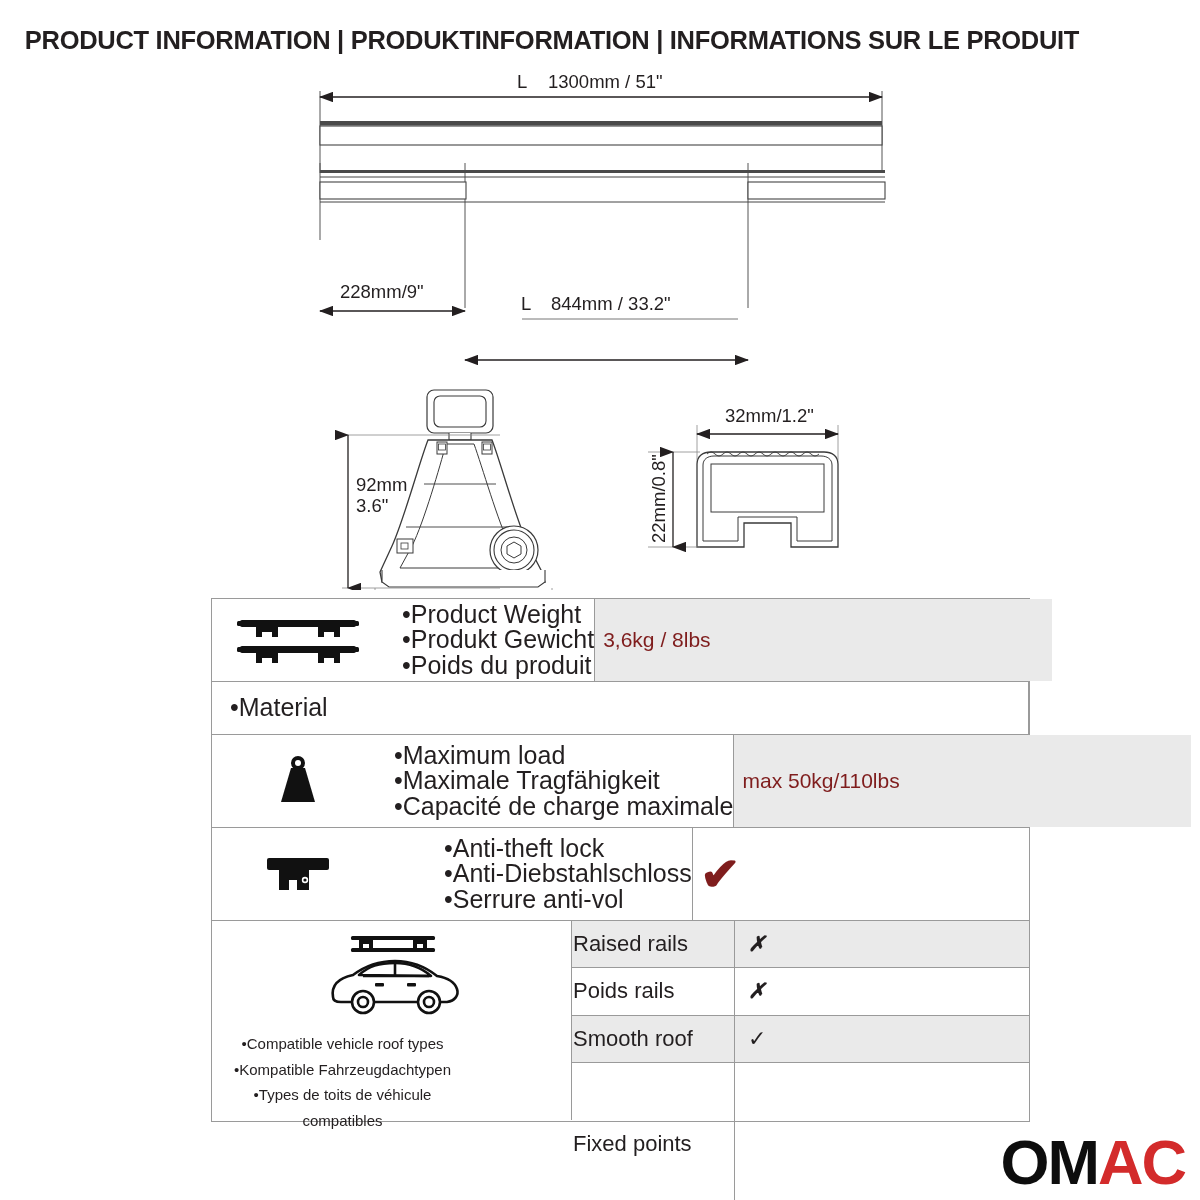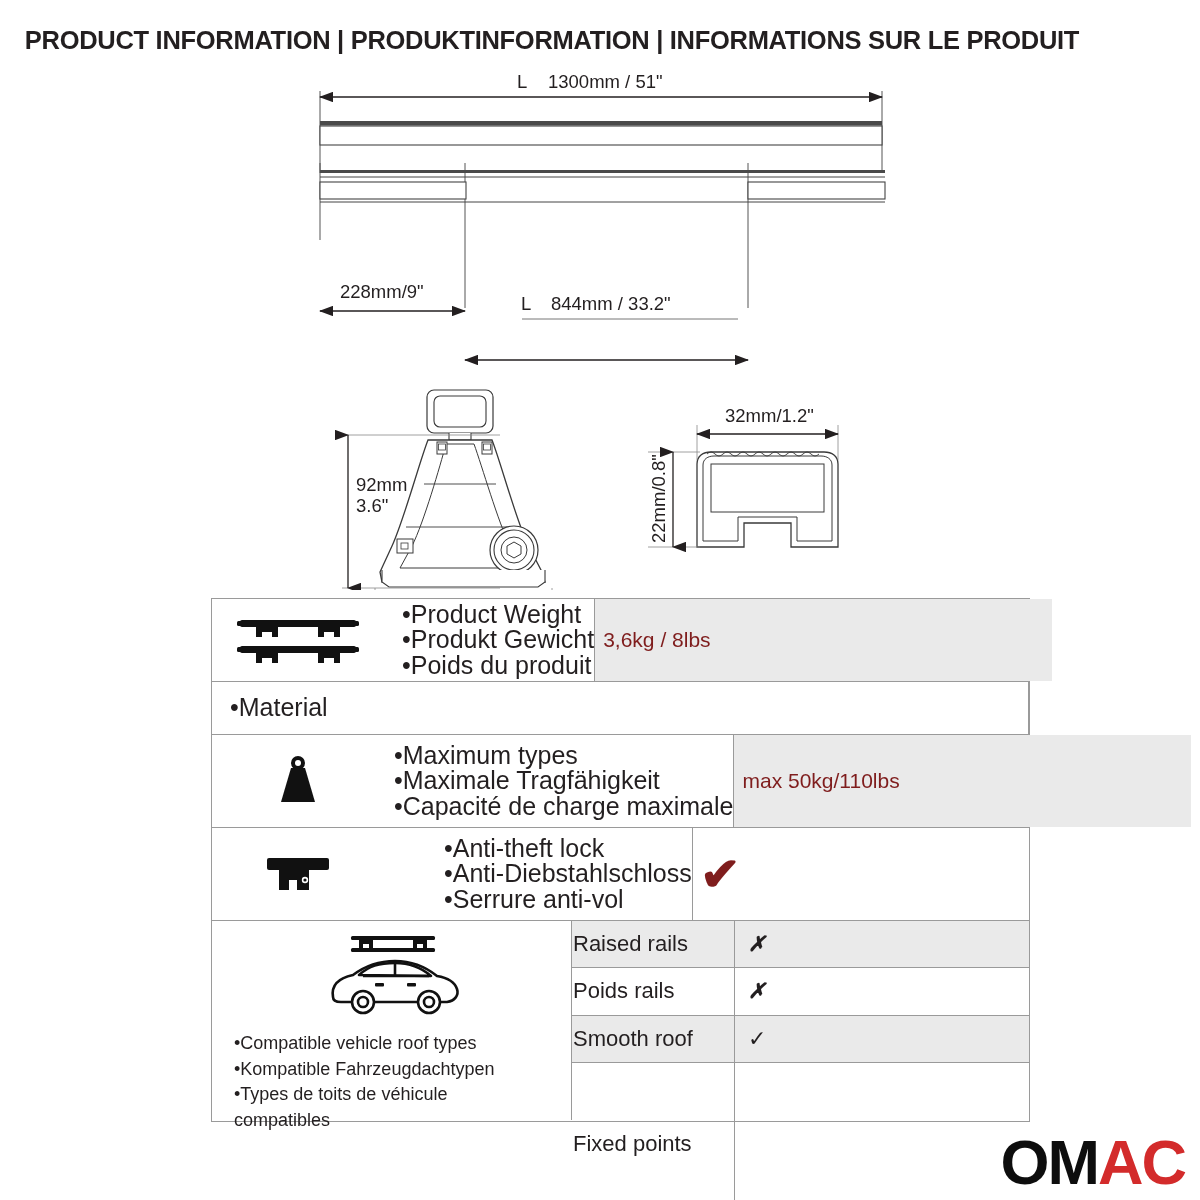--- a/index.html
+++ b/index.html
@@ -112,23 +112,24 @@
   }
   #row-rooftypes .car-icon-wrap {
     width:100%;
     display:flex;
     justify-content:center;
     margin-top:4px;
     margin-bottom:8px;
   }
   #row-rooftypes .roof-text { padding-left:22px; }
   #row-rooftypes .roof-text .line {
-    font-size:18px;
+    font-size:15px;
     line-height:25.5px;
     white-space:nowrap;
+    text-align:center;
   }
   .roof-sub {
     flex:0 0 457px;
     width:457px;
     display:flex;
     flex-direction:column;
   }
   .roof-sub-row {
     display:flex;
     height:57px;
@@ -352,21 +353,21 @@
     <div class="cell-icon">
       <svg width="62" height="62" viewBox="0 0 62 62">
         <g fill="#111">
           <path d="M31,6 a7,7 0 0 1 7,7 a7,7 0 0 1 -2,5 h-10 a7,7 0 0 1 -2,-5 a7,7 0 0 1 7,-7 z"></path>
           <circle cx="31" cy="13" r="3" fill="#fff"></circle>
           <path d="M24,18 h14 l10,34 h-34 z"></path>
         </g>
       </svg>
     </div>
     <div class="cell-label">
-      <span class="line">•Maximum types</span>
+      <span class="line">•Maximum load</span>
       <span class="line">•Maximale Tragfähigkeit</span>
       <span class="line">•Capacité de charge maximale</span>
     </div>
     <div class="cell-value shade">max 50kg/110lbs</div>
   </div>
 
   <div class="spec-row" id="row-lock">
     <div class="cell-icon">
       <svg width="74" height="48" viewBox="0 0 74 48">
         <g fill="#111">

